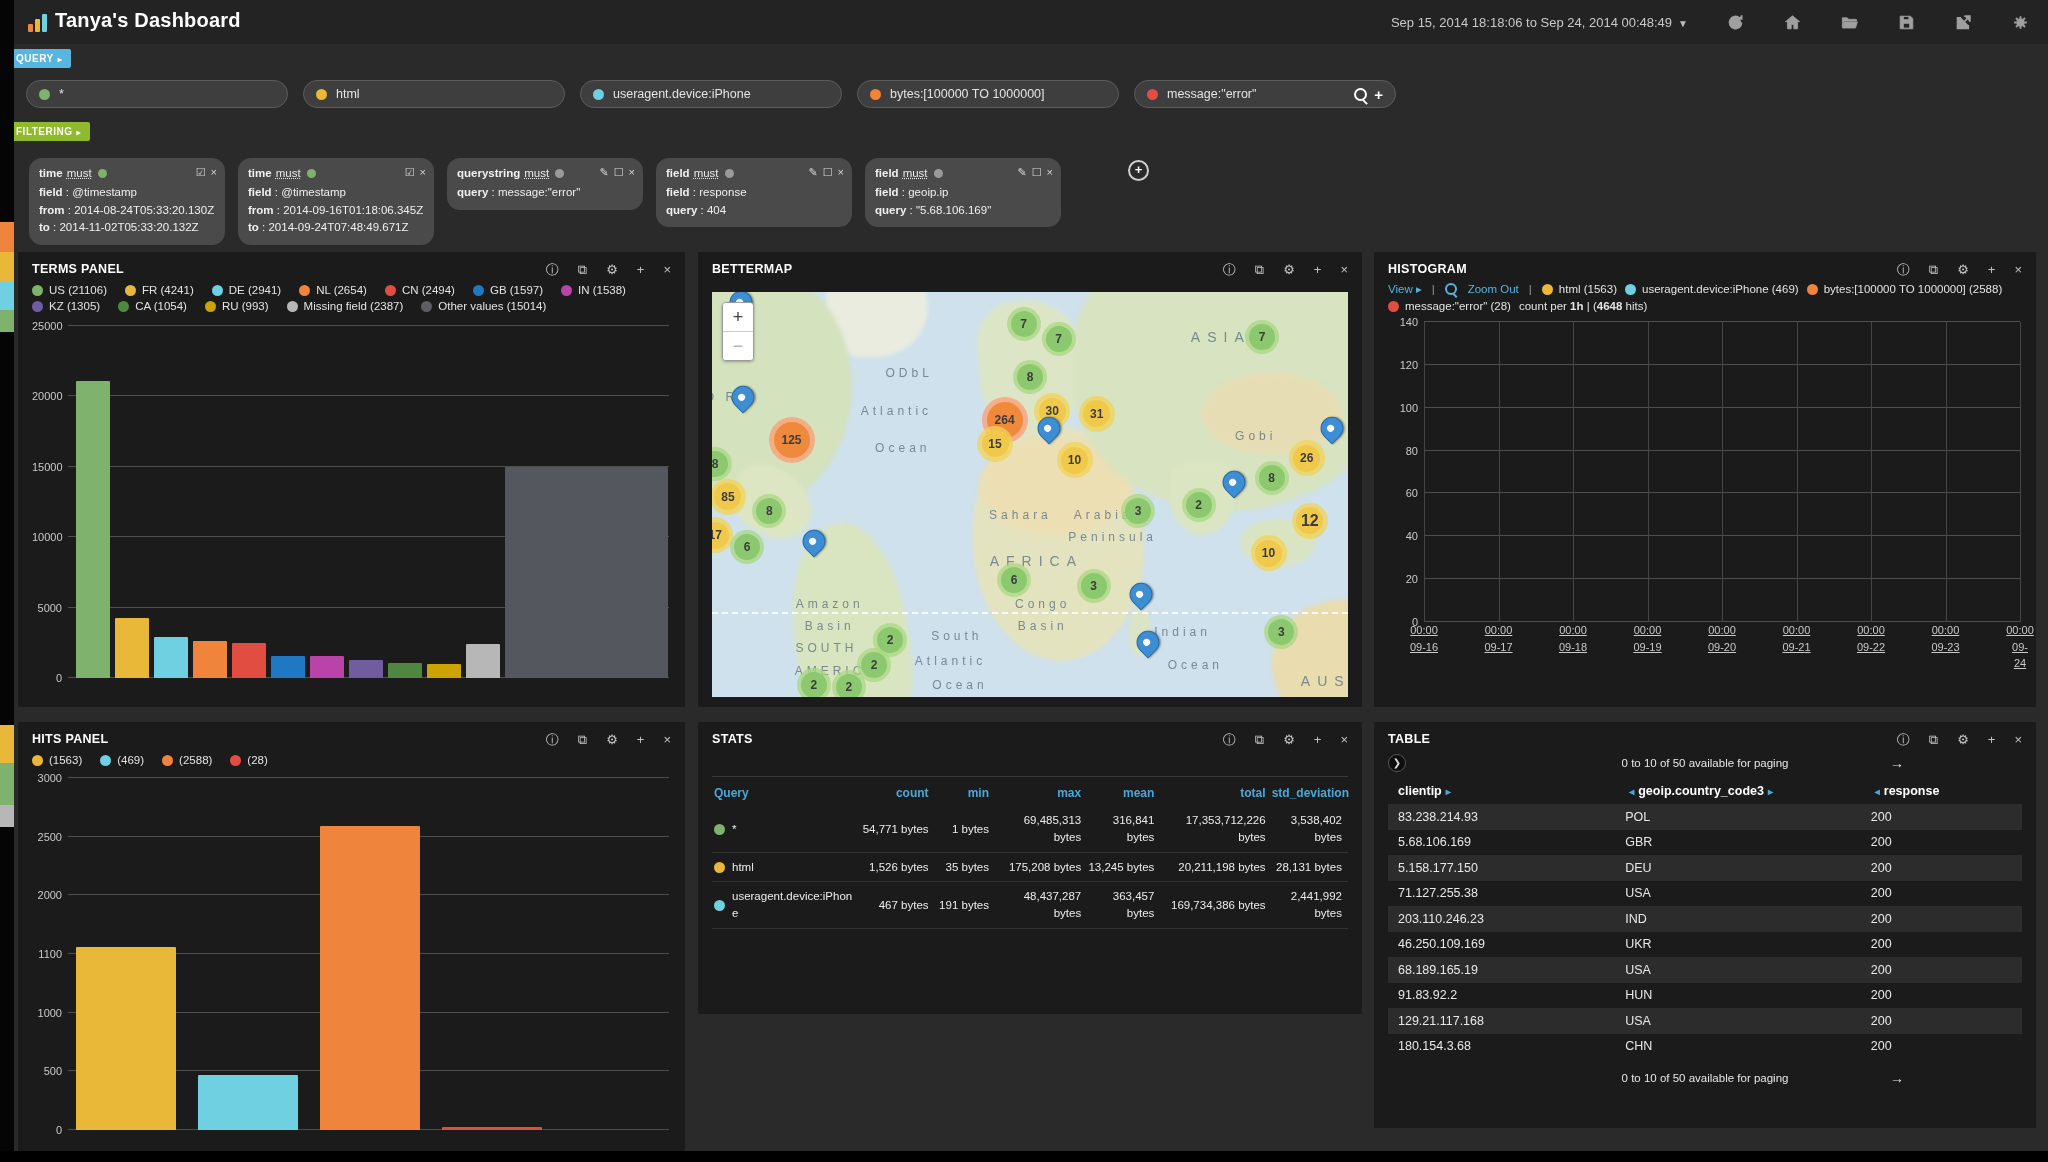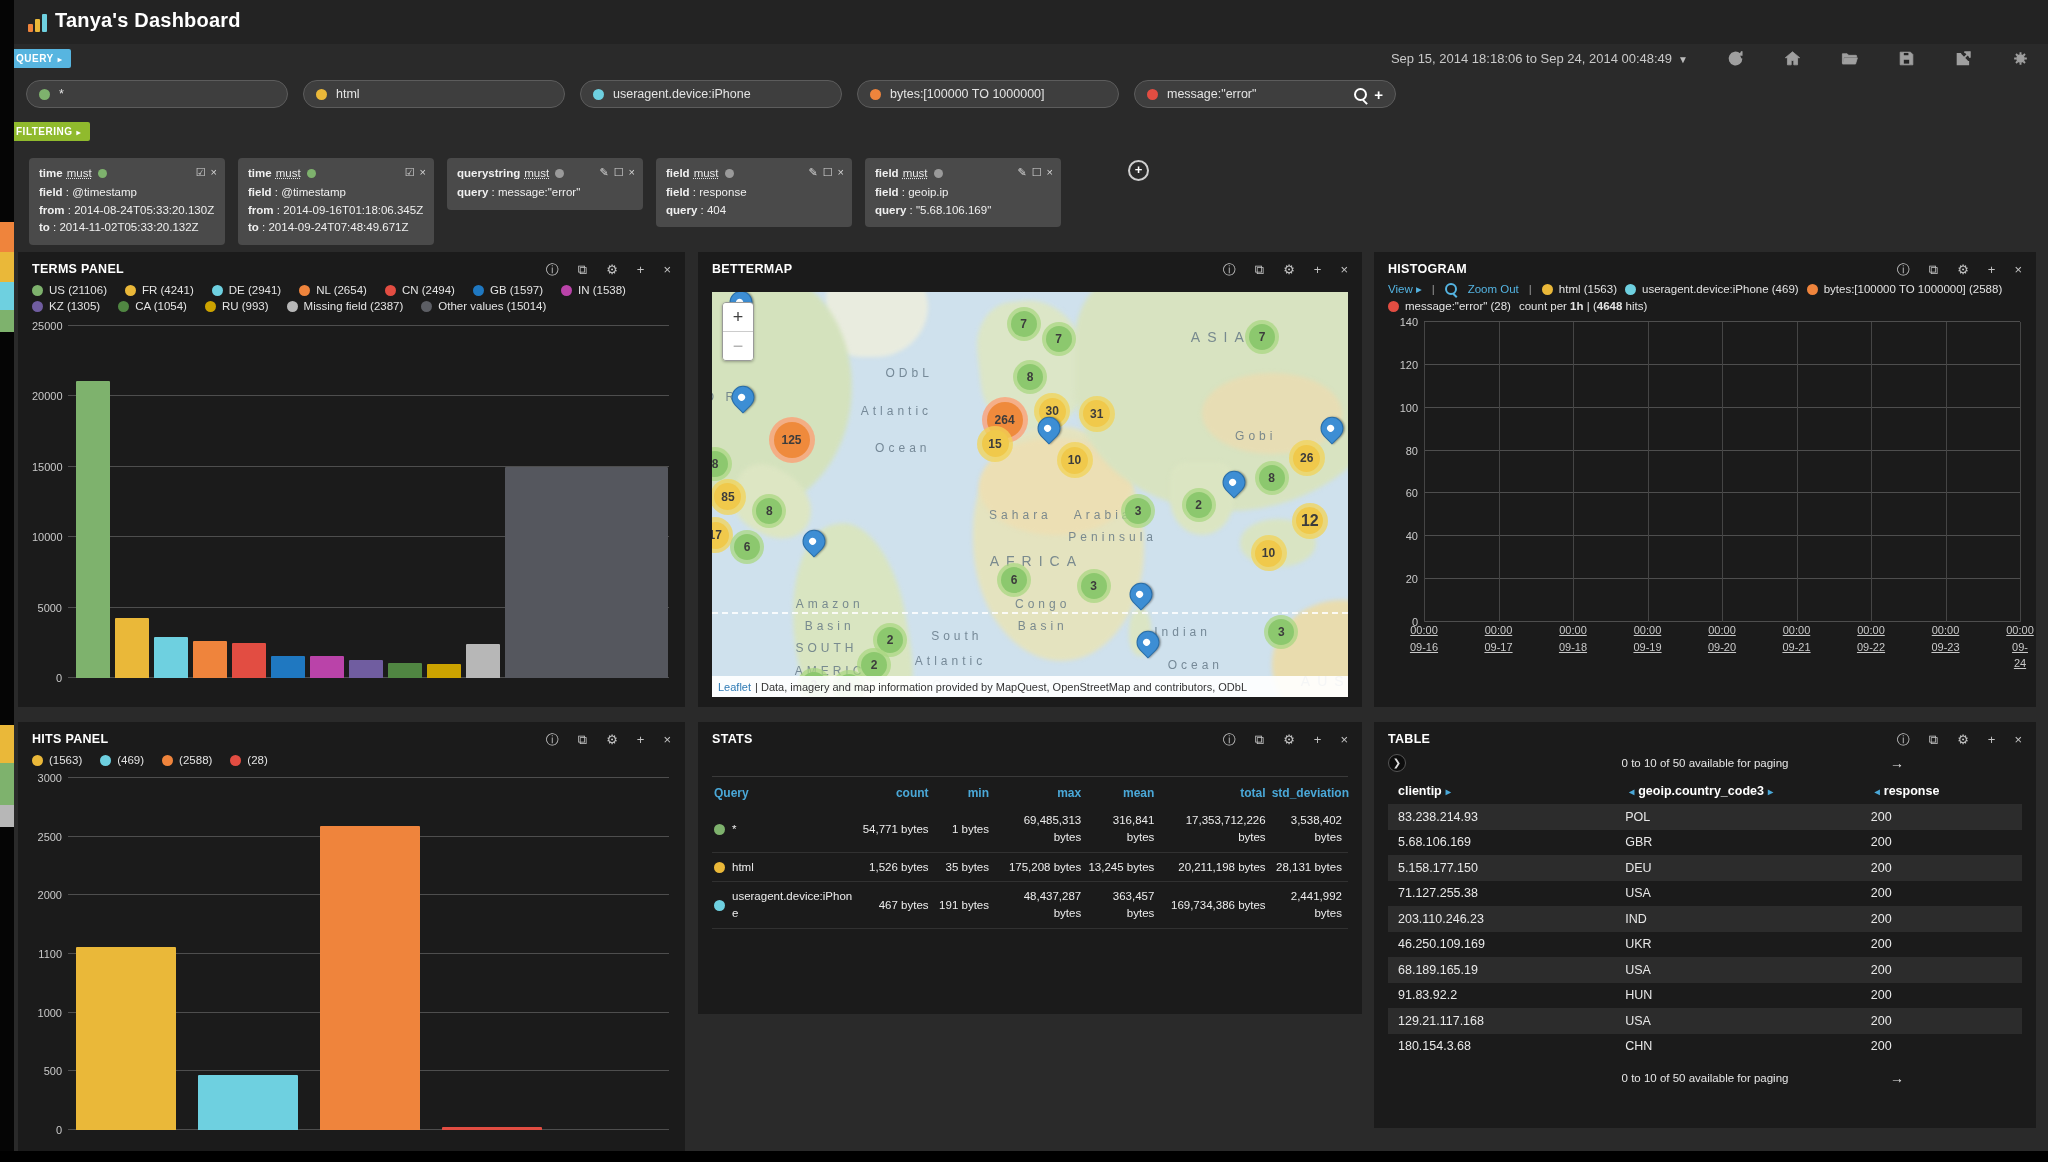--- a/index.html
+++ b/index.html
@@ -4,21 +4,21 @@
 <style>
   html,body{margin:0;padding:0;background:#000;font-family:"Liberation Sans",sans-serif;}
   #stage{position:relative;width:2048px;height:1162px;background:#2a2a2a;overflow:hidden;}
 
   
   #topbar{position:absolute;left:0;top:0;width:100%;height:44px;background:#232323;}
   .brand{position:absolute;left:28px;top:9px;display:flex;align-items:flex-end;gap:8px;}
   .logo{display:flex;align-items:flex-end;gap:2px;height:20px;}
   .logo i{display:block;width:5px;border-radius:1px;}
   h1{margin:0;font-size:20px;font-weight:bold;color:#fff;letter-spacing:.2px;}
-  #topright{position:absolute;right:18px;top:0;height:44px;display:flex;align-items:center;gap:38px;margin-top:36px;}
+  #topright{position:absolute;right:18px;top:0;height:44px;display:flex;align-items:center;gap:38px;}
   .timerange{color:#c9c9c9;font-size:13px;cursor:pointer;}
   .timerange b{font-weight:normal;margin-left:6px;font-size:10px;color:#bbb;}
   .tool-svg{width:19px;height:19px;fill:#9f9f9f;stroke:#9f9f9f;cursor:pointer;}
 
   
   .rowbtn{position:absolute;left:6px;font-size:10px;font-weight:bold;color:#fff;border:none;
           padding:4px 9px 4px 10px;border-radius:2px;letter-spacing:.5px;cursor:pointer;}
   #query-btn{top:49px;background:#57b5e0;}
   #filter-btn{top:122px;background:#90ba2d;}
   .rowbtn em{font-style:normal;font-size:8px;margin-left:4px;}
@@ -26,21 +26,21 @@
   .pill{width:262px;height:28px;background:#3e3e3e;border:1px solid #5c5c5c;border-radius:15px;
         display:flex;align-items:center;padding:0 12px;box-sizing:border-box;cursor:text;}
   .pill .dot{width:11px;height:11px;border-radius:50%;margin-right:9px;flex:0 0 auto;}
   .pill .ptext{color:#e4e4e4;font-size:12.5px;white-space:nowrap;overflow:hidden;}
   .pill .tools{margin-left:auto;display:flex;align-items:center;gap:7px;}
   .mag{position:relative;width:9px;height:9px;border:2px solid #fff;border-radius:50%;display:inline-block;}
   .mag::after{content:"";position:absolute;left:8px;top:9px;width:2px;height:6px;background:#fff;transform:rotate(-45deg);}
   .plus-g{color:#fff;font-weight:bold;font-size:15px;line-height:1;cursor:pointer;}
 
   #filter-row{position:absolute;left:29px;top:158px;display:flex;gap:13px;align-items:flex-start;}
-  .fbox{background:#4a4a4a;border-radius:4px;padding:7px 10px 8px 10px;min-width:196px;box-sizing:border-box;
+  .fbox{background:#4a4a4a;border-radius:13px;padding:7px 10px 8px 10px;min-width:196px;box-sizing:border-box;
         color:#f0f0f0;font-size:11.5px;line-height:1.55;position:relative;}
   .fbox .ftitle{font-size:11.5px;margin-bottom:1px;padding-right:52px;}
   .fbox .ftitle b{font-weight:bold;}
   .fbox .must{text-decoration:underline;text-decoration-style:dotted;margin-left:4px;color:#e8e8e8;cursor:pointer;}
   .fbox .fdot{display:inline-block;width:9px;height:9px;border-radius:50%;margin-left:6px;vertical-align:-1px;}
   .fbox .ficons{position:absolute;right:8px;top:6px;color:#d5d5d5;font-size:11px;display:flex;gap:5px;}
   .fbox .ficons span{cursor:pointer;}
   .fline b{font-weight:bold;}
   #add-filter{position:absolute;left:1128px;top:160px;width:17px;height:17px;border:2px solid #cfcfcf;border-radius:50%;
               color:#fff;font-size:13px;line-height:16px;text-align:center;font-weight:bold;cursor:pointer;}
@@ -494,24 +494,20 @@
             <div class="inner" style="width: 26px; height: 26px; background: rgb(140, 200, 110); font-size: 12px;">2</div>
           </div>
           <div class="cluster" style="left: 21.5%; top: 97.5%; width: 34px; height: 34px; background: rgba(170, 215, 130, 0.75);">
             <div class="inner" style="width: 26px; height: 26px; background: rgb(140, 200, 110); font-size: 12px;">2</div>
           </div>
         </div>
       <div id="zoomctl">
         <div>+</div>
         <div>−</div>
       </div>
-      <div id="attrib">
-        <span class="lf">Leaflet</span>
-        <span>| Data, imagery and map information provided by MapQuest, OpenStreetMap and contributors, ODbL</span>
-      </div>
     </div>
   </section>
 
   <section class="panel" id="panel-hist" style="left:1374px;top:252px;width:662px;height:455px;">
     <div class="phead">
       <span class="ptitle">HISTOGRAM</span>
       <span class="ptools">
           <span>ⓘ</span>
           <span>⧉</span>
           <span>⚙</span>

